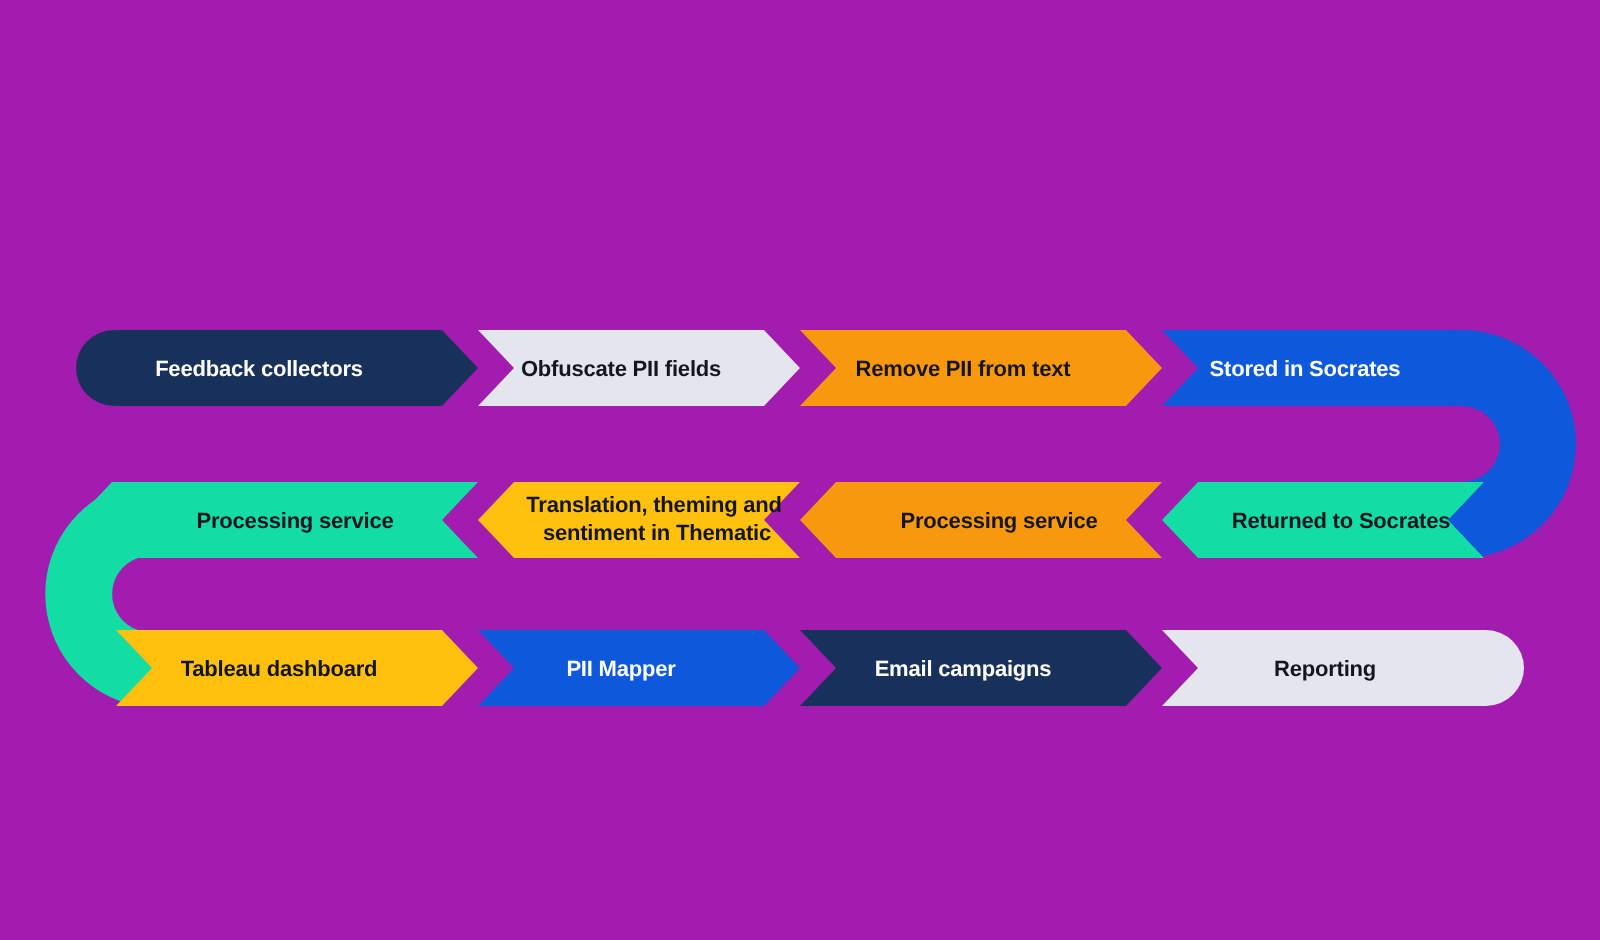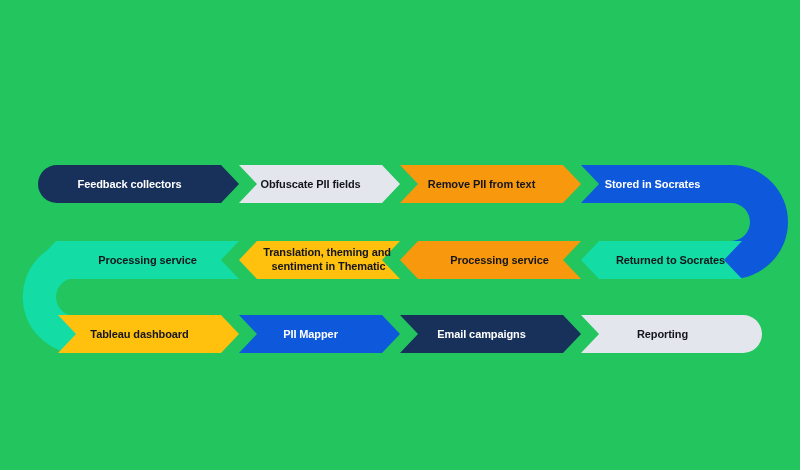--- a/index.html
+++ b/index.html
@@ -10,21 +10,21 @@
   body {
     width: 800px;
     height: 470px;
     font-family: "Liberation Sans", sans-serif;
     overflow: hidden;
   }
   #diagram-root {
     position: relative;
     width: 800px;
     height: 470px;
-    background: #22c55e;
+    background: #a21caf;
   }
   svg#flow-svg {
     position: absolute;
     left: 0;
     top: 0;
     width: 800px;
     height: 470px;
     display: block;
   }
   .seg-label {

